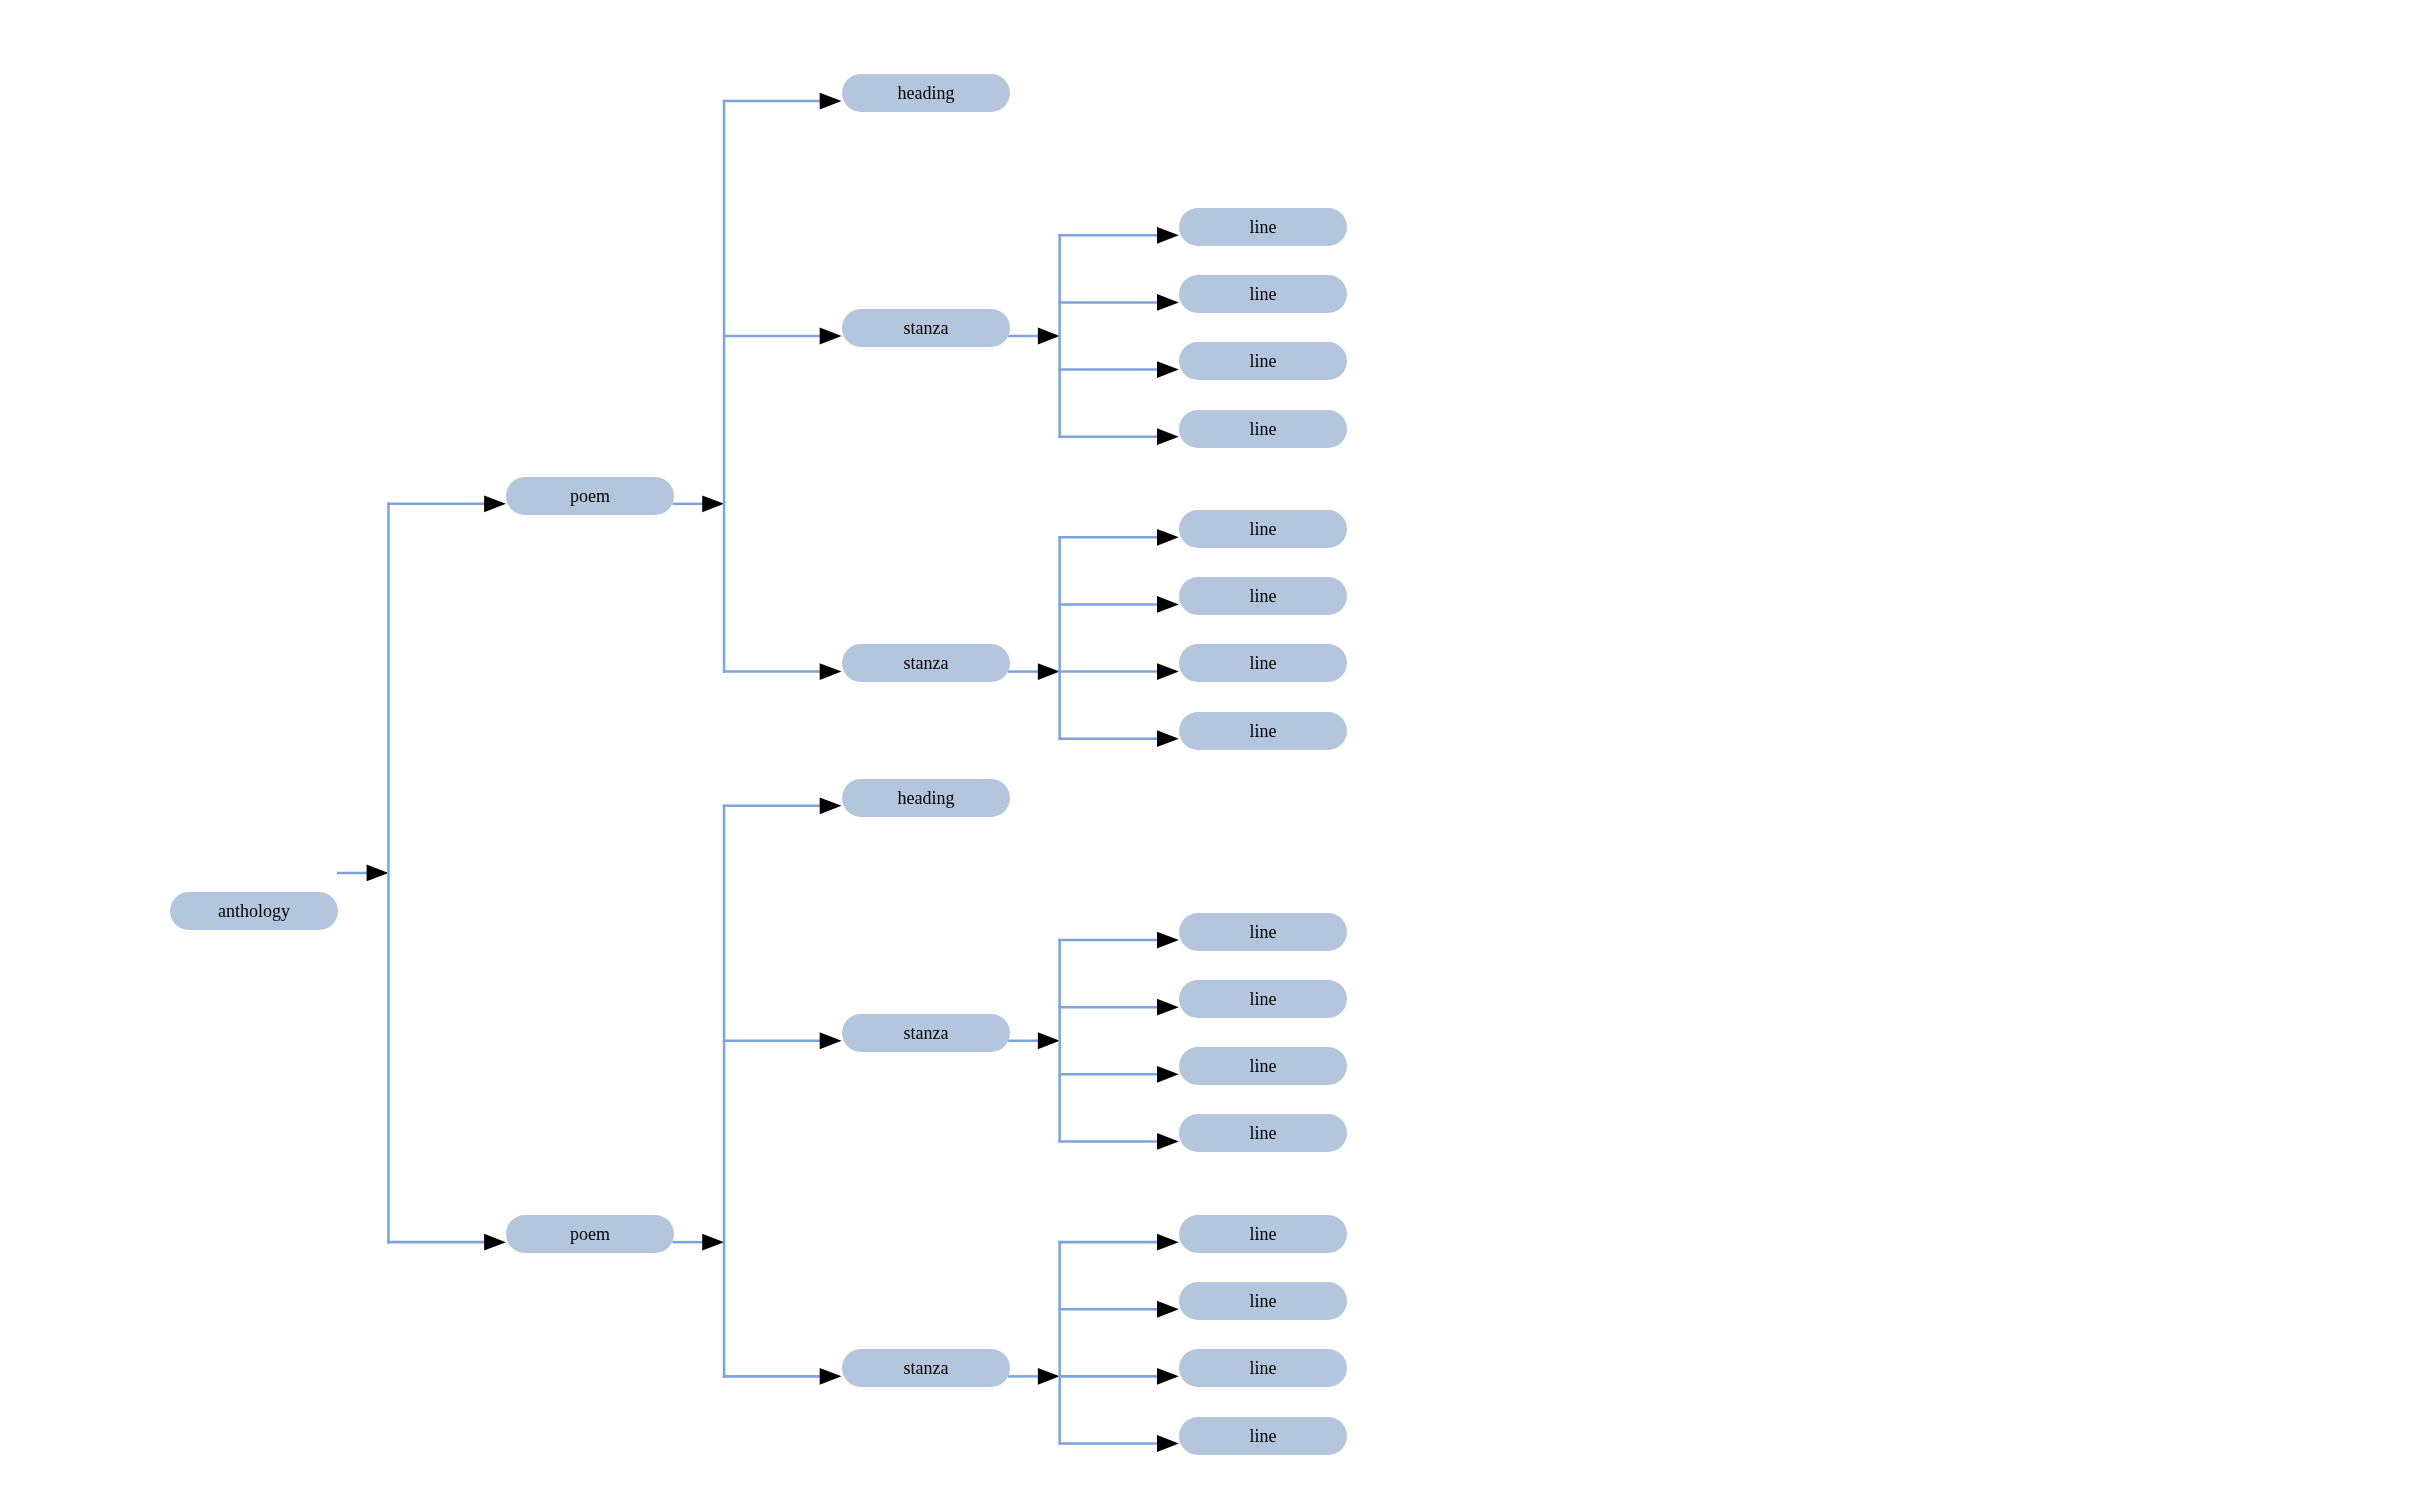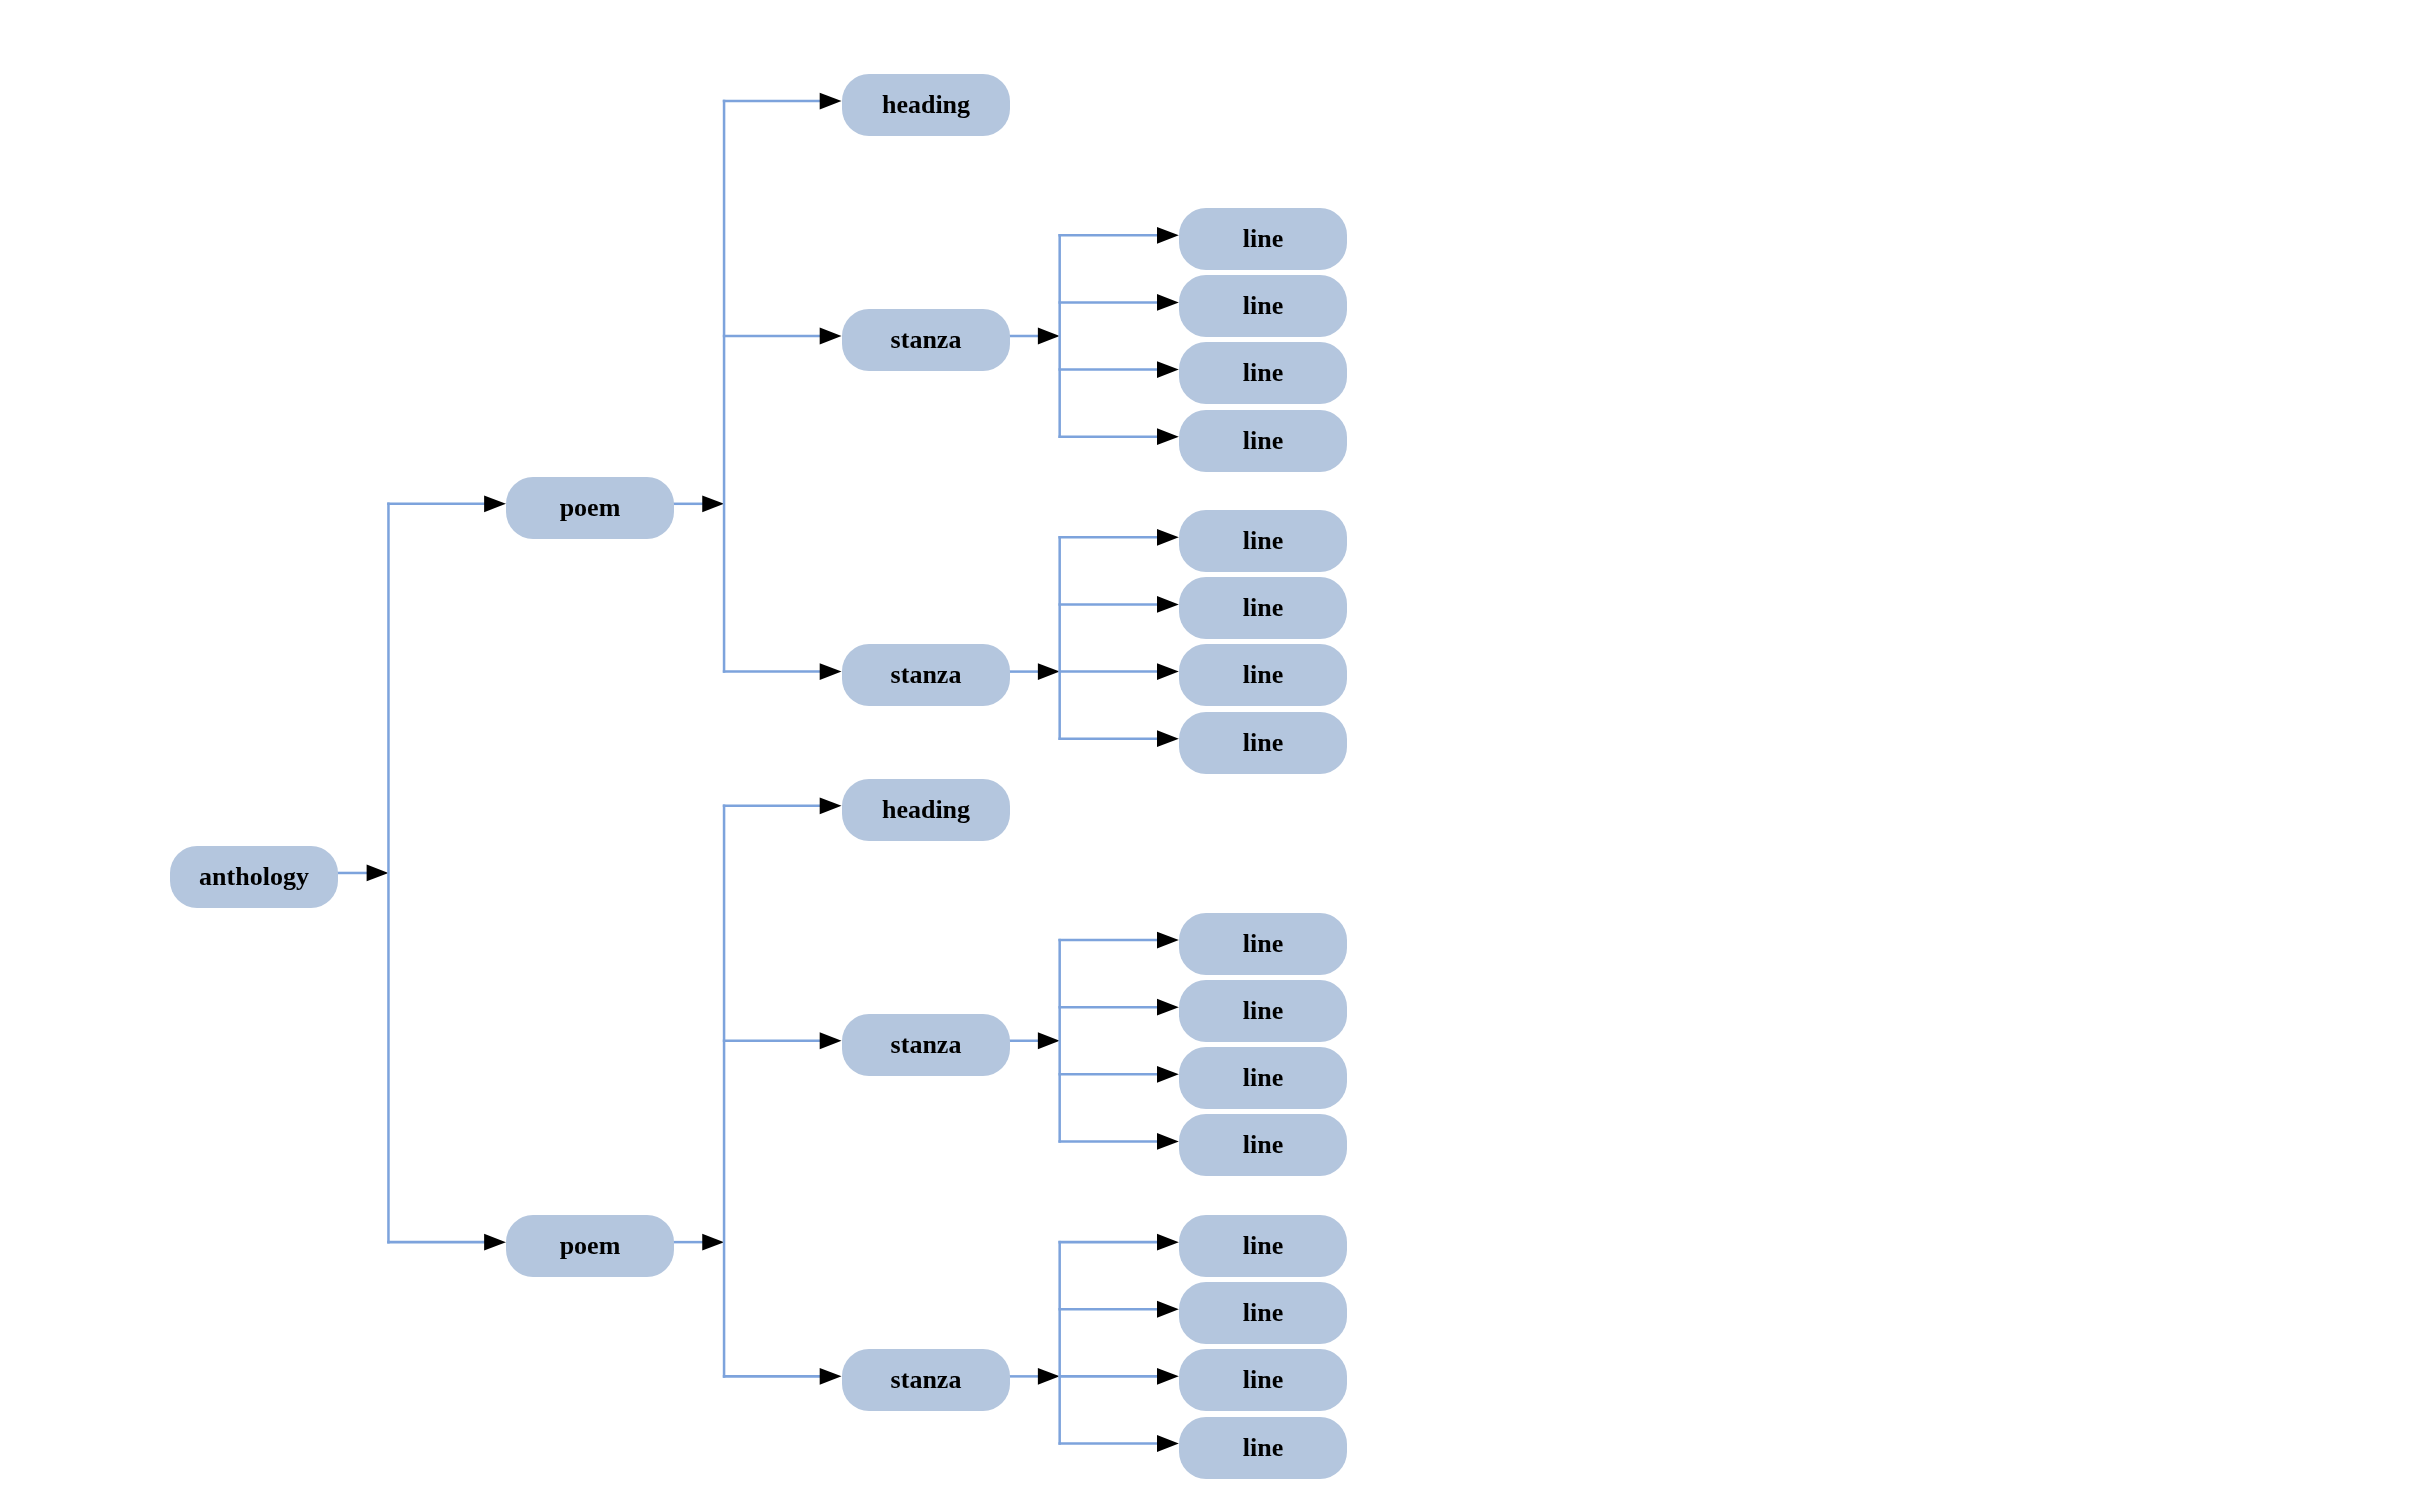--- a/index.html
+++ b/index.html
@@ -25,26 +25,26 @@
     position: absolute;
     left: 0;
     top: 0;
     width: 2413px;
     height: 1511px;
     display: block;
   }
   .node {
     position: absolute;
     width: 168px;
-    height: 62px;
+    height: 38px;
     border-radius: 27px;
     background: var(--node-fill, #b4c6de);
     color: var(--text, #000000);
-    font-size: 26px;
-    font-weight: bold;
+    font-size: 18px;
+    font-weight: normal;
     display: flex;
     align-items: center;
     justify-content: center;
     box-sizing: border-box;
     white-space: nowrap;
   }
 </style>
 </head>
 <body>
 
@@ -129,21 +129,21 @@
         <polygon points="1405,1480 1379,1470 1379,1490" fill="#000000"></polygon>
         <line x1="1263" y1="1560" x2="1379" y2="1560" stroke="#7da3dc" stroke-width="3" stroke-linecap="square"></line>
         <polygon points="1405,1560 1379,1550 1379,1570" fill="#000000"></polygon>
         <line x1="1263" y1="1640" x2="1379" y2="1640" stroke="#7da3dc" stroke-width="3" stroke-linecap="square"></line>
         <polygon points="1405,1640 1379,1630 1379,1650" fill="#000000"></polygon>
         <line x1="1263" y1="1720" x2="1379" y2="1720" stroke="#7da3dc" stroke-width="3" stroke-linecap="square"></line>
         <polygon points="1405,1720 1379,1710 1379,1730" fill="#000000"></polygon>
       </g>
     </svg>
 
-  <div class="node" style="left: 170px; top: 846px; text-align: right;">anthology</div>
+  <div class="node" style="left: 170px; top: 892px; text-align: right;">anthology</div>
 
   <div class="node" style="left: 506px; top: 477px;">poem</div>
   <div class="node" style="left: 842px; top: 74px;">heading</div>
   <div class="node" style="left: 842px; top: 309px;">stanza</div>
   <div class="node" style="left: 1179px; top: 208px;">line</div>
   <div class="node" style="left: 1179px; top: 275px;">line</div>
   <div class="node" style="left: 1179px; top: 342px;">line</div>
   <div class="node" style="left: 1179px; top: 410px;">line</div>
   <div class="node" style="left: 842px; top: 644px;">stanza</div>
   <div class="node" style="left: 1179px; top: 510px;">line</div>

